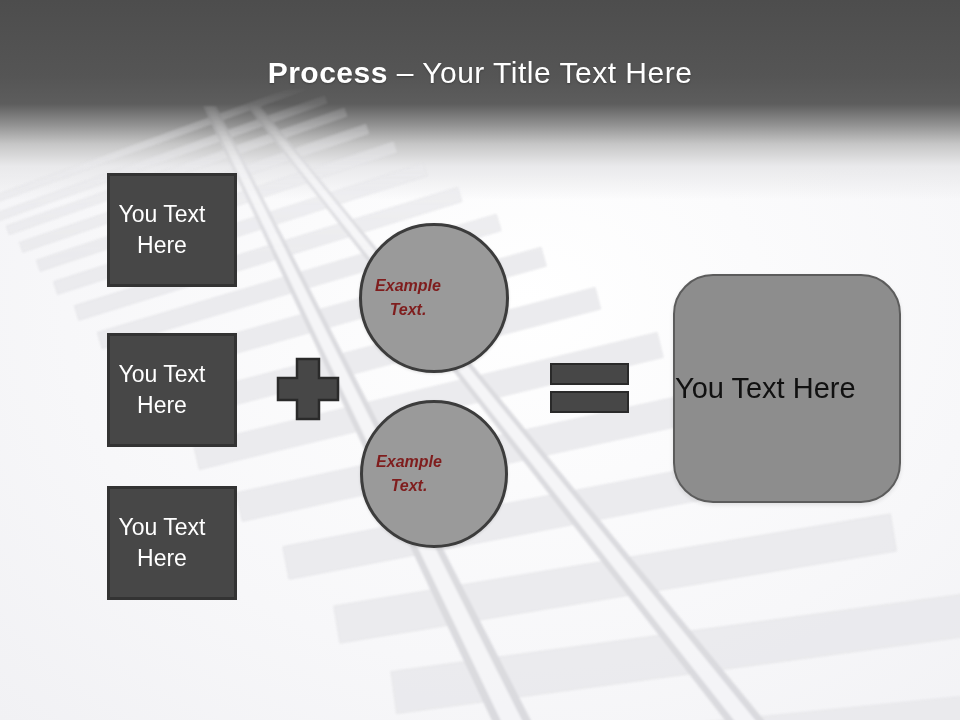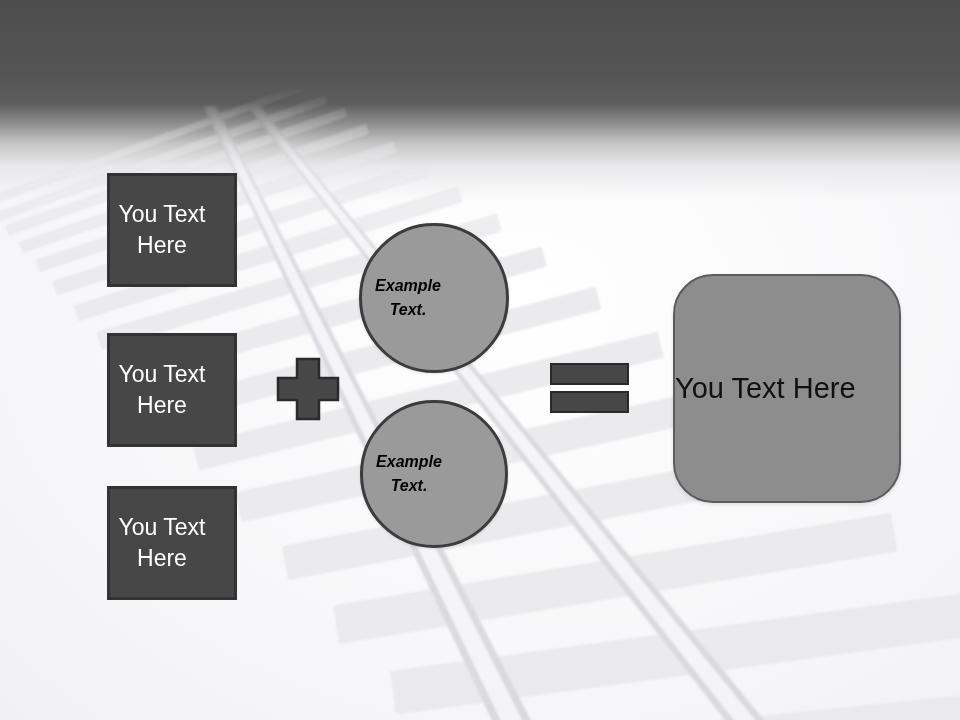--- a/index.html
+++ b/index.html
@@ -32,21 +32,21 @@
 
   .op{position:absolute;z-index:4;}
   .plus-op{left:276px;top:357px;width:64px;height:64px;}
   .equals-op{left:550px;top:363px;width:79px;height:50px;}
   .equals-bar{position:absolute;left:0;width:79px;height:22px;box-sizing:border-box;
     background:var(--shape-dark,#474747);border:2.5px solid var(--op-edge,#2a2a2a);}
   .eq-top{top:0;} .eq-bottom{top:28px;}
 
   .circle{border-radius:50%;
     background:var(--circle-fill,#9a9a9a);border:3px solid var(--circle-edge,#3c3c3c);
-    color:#000000;font-weight:700;font-style:italic;font-size:16px;line-height:24px;
+    color:#7f1d1d;font-weight:700;font-style:italic;font-size:16px;line-height:24px;
     box-shadow:0 1px 3px rgba(0,0,0,0.12);}
   .circle .inner{width:92px;}
   .circle-1{left:359px;top:223px;width:150px;height:150px;}
   .circle-2{left:360px;top:400px;width:148px;height:148px;}
 
   .result-box{left:673px;top:274px;width:228px;height:229px;border-radius:40px;
     background:var(--result-fill,#8d8d8d);border:2px solid var(--result-edge,#5c5c5c);
     color:var(--result-text,#111111);font-size:29px;
     box-shadow:0 2px 4px rgba(0,0,0,0.10);}
 </style>
@@ -98,20 +98,25 @@
         <g>
           <polygon points="203,106 216,106 542,742 502,742" fill="#d7d7db"></polygon>
           <polygon points="206,106 213,106 533,742 511,742" fill="#f4f4f6"></polygon>
           <polygon points="247,106 260,106 782,742 742,742" fill="#d7d7db"></polygon>
           <polygon points="250,106 257,106 773,742 751,742" fill="#f4f4f6"></polygon>
         </g>
       </g>
     </g>
   </svg>
 
+  <div class="title">
+    <span class="t-bold">Process</span>
+    <span class="t-sep">–</span>
+    <span class="t-rest">Your Title Text Here</span>
+  </div>
 
   <div class="shape text-box box-1">
     <div class="inner">You Text Here</div>
   </div>
   <div class="shape text-box box-2">
     <div class="inner">You Text Here</div>
   </div>
   <div class="shape text-box box-3">
     <div class="inner">You Text Here</div>
   </div>

